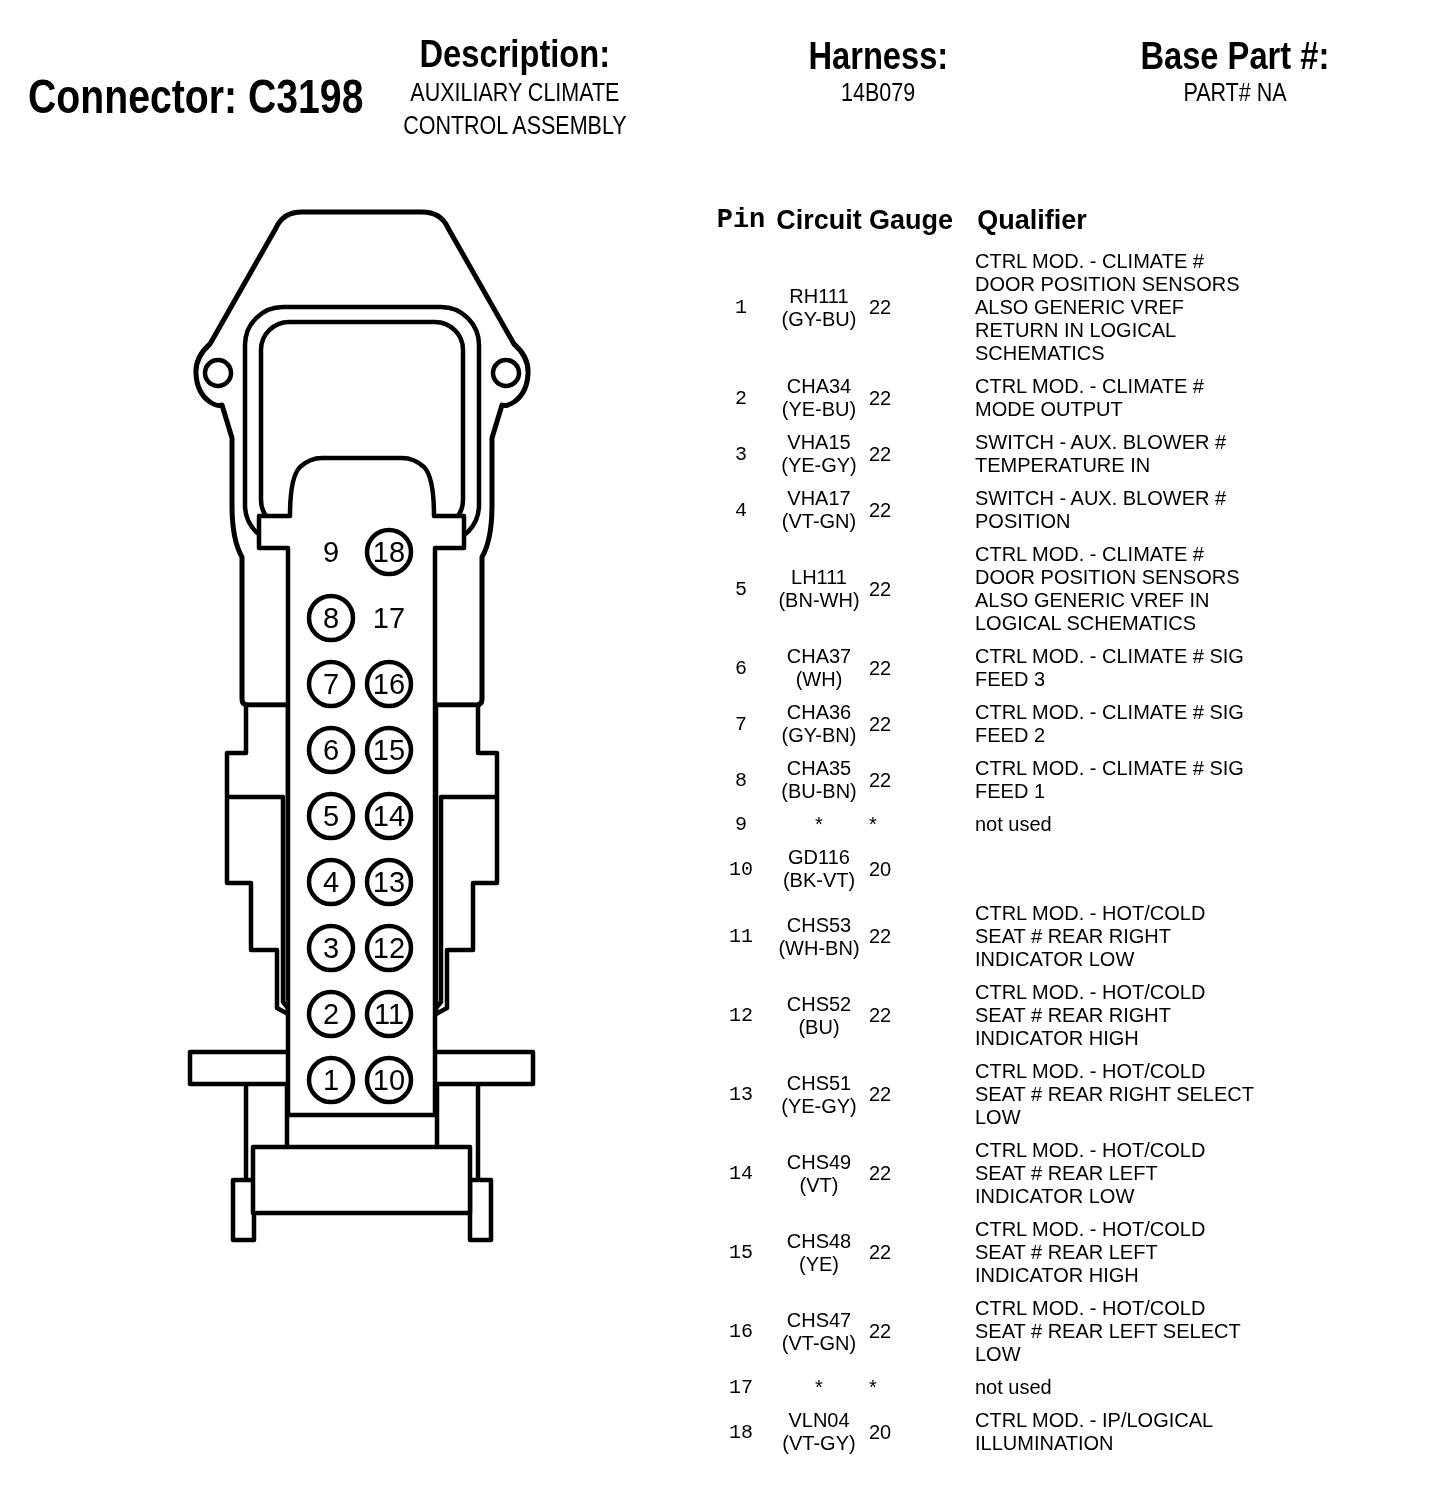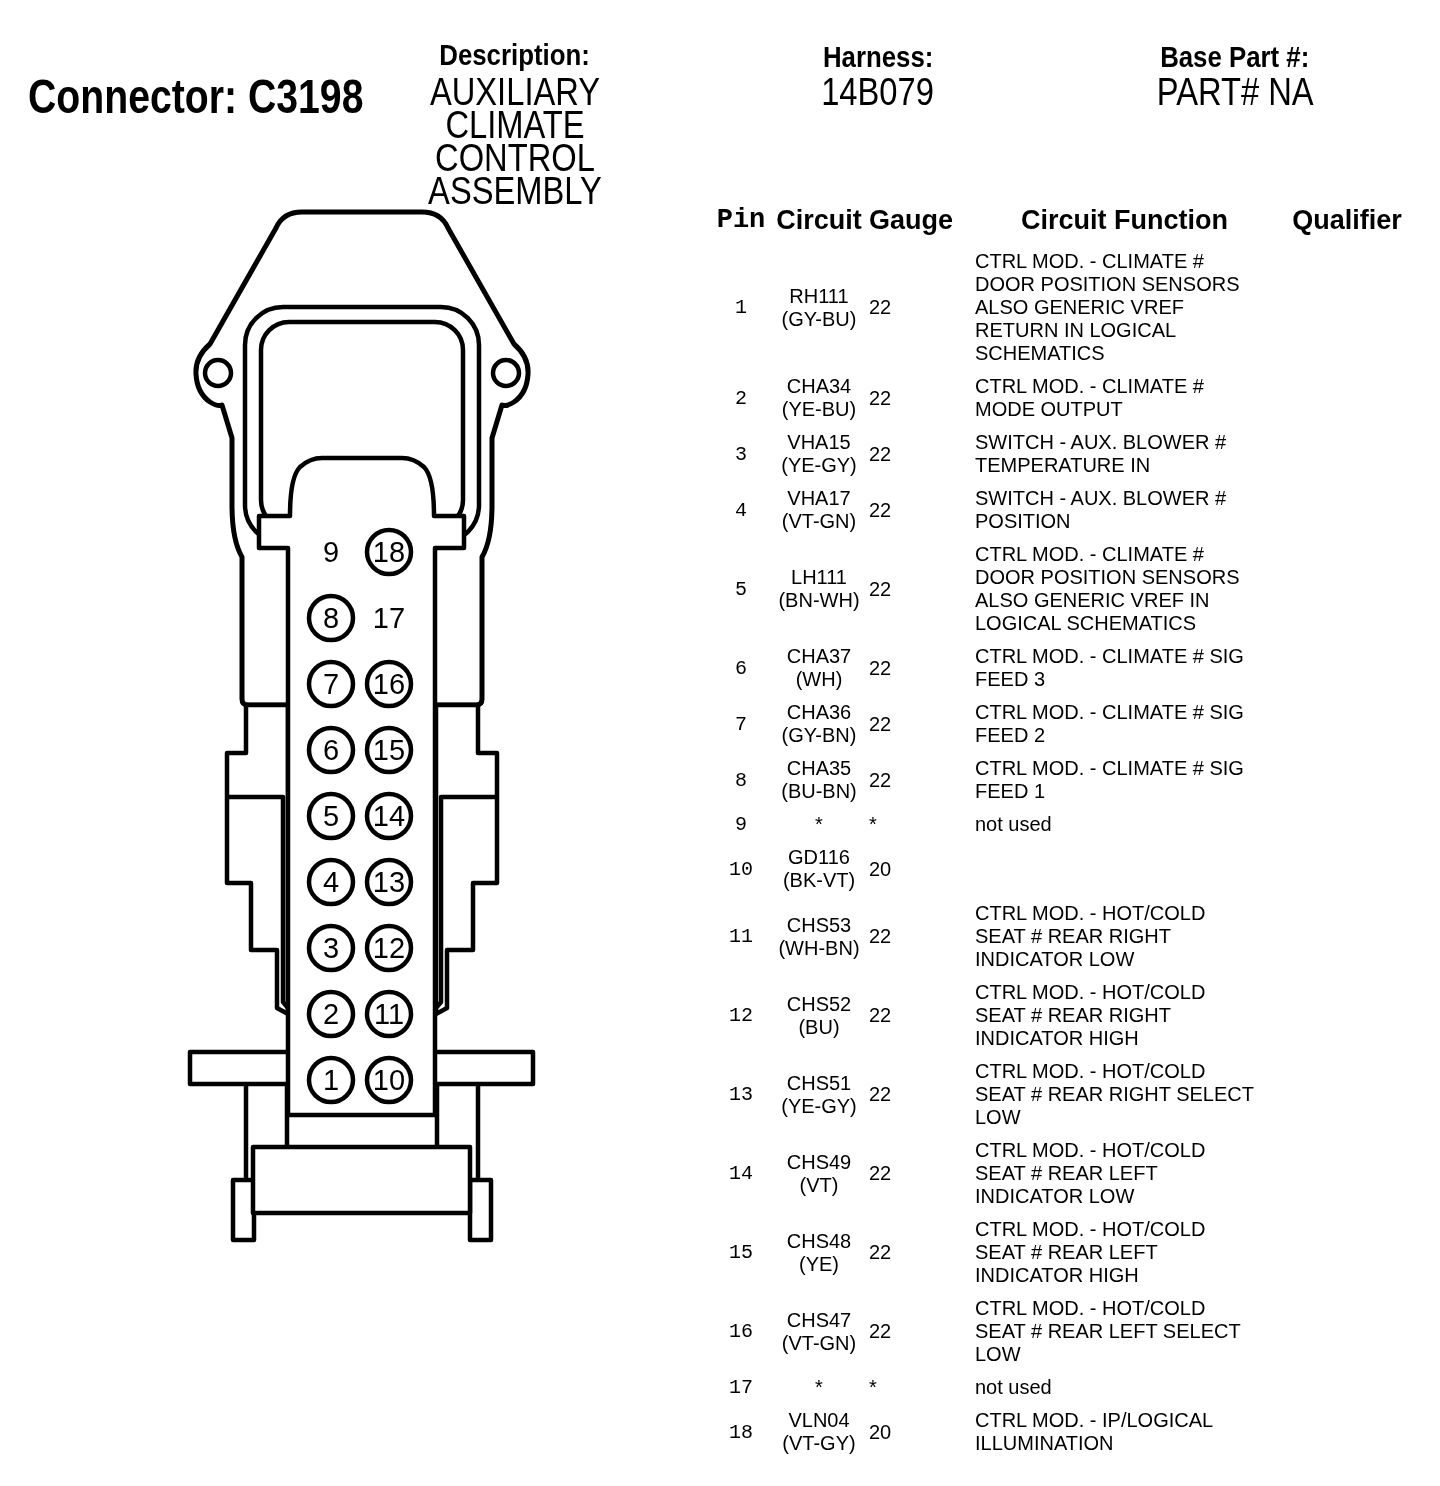--- a/index.html
+++ b/index.html
@@ -3,22 +3,22 @@
 <meta charset="utf-8">
 <style>
   html,body{margin:0;padding:0;background:#fff;}
   body{width:1440px;height:1486px;position:relative;font-family:"Liberation Sans",sans-serif;color:#000;overflow:hidden;}
   .abs{position:absolute;}
   
   .title{left:28px;top:68px;font-size:49px;font-weight:bold;white-space:nowrap;}
   .sq{display:inline-block;transform:scaleX(0.8);transform-origin:left center;}
   .sqc{display:inline-block;transform:scaleX(0.86);transform-origin:center;}
   .hcol{text-align:center;}
-  .hlabel{font-size:30px;font-weight:bold;line-height:33px;}
-  .hvalue{font-size:38px;line-height:33px;white-space:pre-line;}
+  .hlabel{font-size:38px;font-weight:bold;line-height:33px;}
+  .hvalue{font-size:25px;line-height:33px;white-space:pre-line;}
   .desc-col{left:335px;top:38px;width:360px;}
   .desc-value{left:335px;top:76px;width:360px;}
   .harness-col{left:778px;top:40px;width:200px;}
   .harness-value{left:778px;top:76px;width:200px;}
   .base-col{left:1115px;top:40px;width:240px;}
   .base-value{left:1115px;top:76px;width:240px;}
   
   .pintable{left:713px;top:205px;width:710px;}
   .thead{display:flex;font-weight:bold;font-size:27px;height:40px;align-items:flex-start;}
   .trow{display:flex;align-items:center;padding:5px 0;font-size:20px;line-height:23px;}
@@ -118,21 +118,20 @@
         <text x="389" y="1090" text-anchor="middle" font-size="29" stroke="none" fill="#000000">10</text>
       </g>
   </g>
 </svg>
 
 <div class="abs pintable">
   <div class="thead">
     <div class="c-pin">Pin</div>
     <div class="c-circuit">Circuit</div>
     <div class="c-gauge">Gauge</div>
-    <div class="c-func">Circuit Function</div>
     <div class="c-qual">Qualifier</div>
   </div>
   <div id="table-rows">
       <div class="trow">
         <div class="c-pin">1</div>
         <div class="c-circuit">RH111
 (GY-BU)</div>
         <div class="c-gauge">22</div>
         <div class="c-func">CTRL MOD. - CLIMATE #
 DOOR POSITION SENSORS

